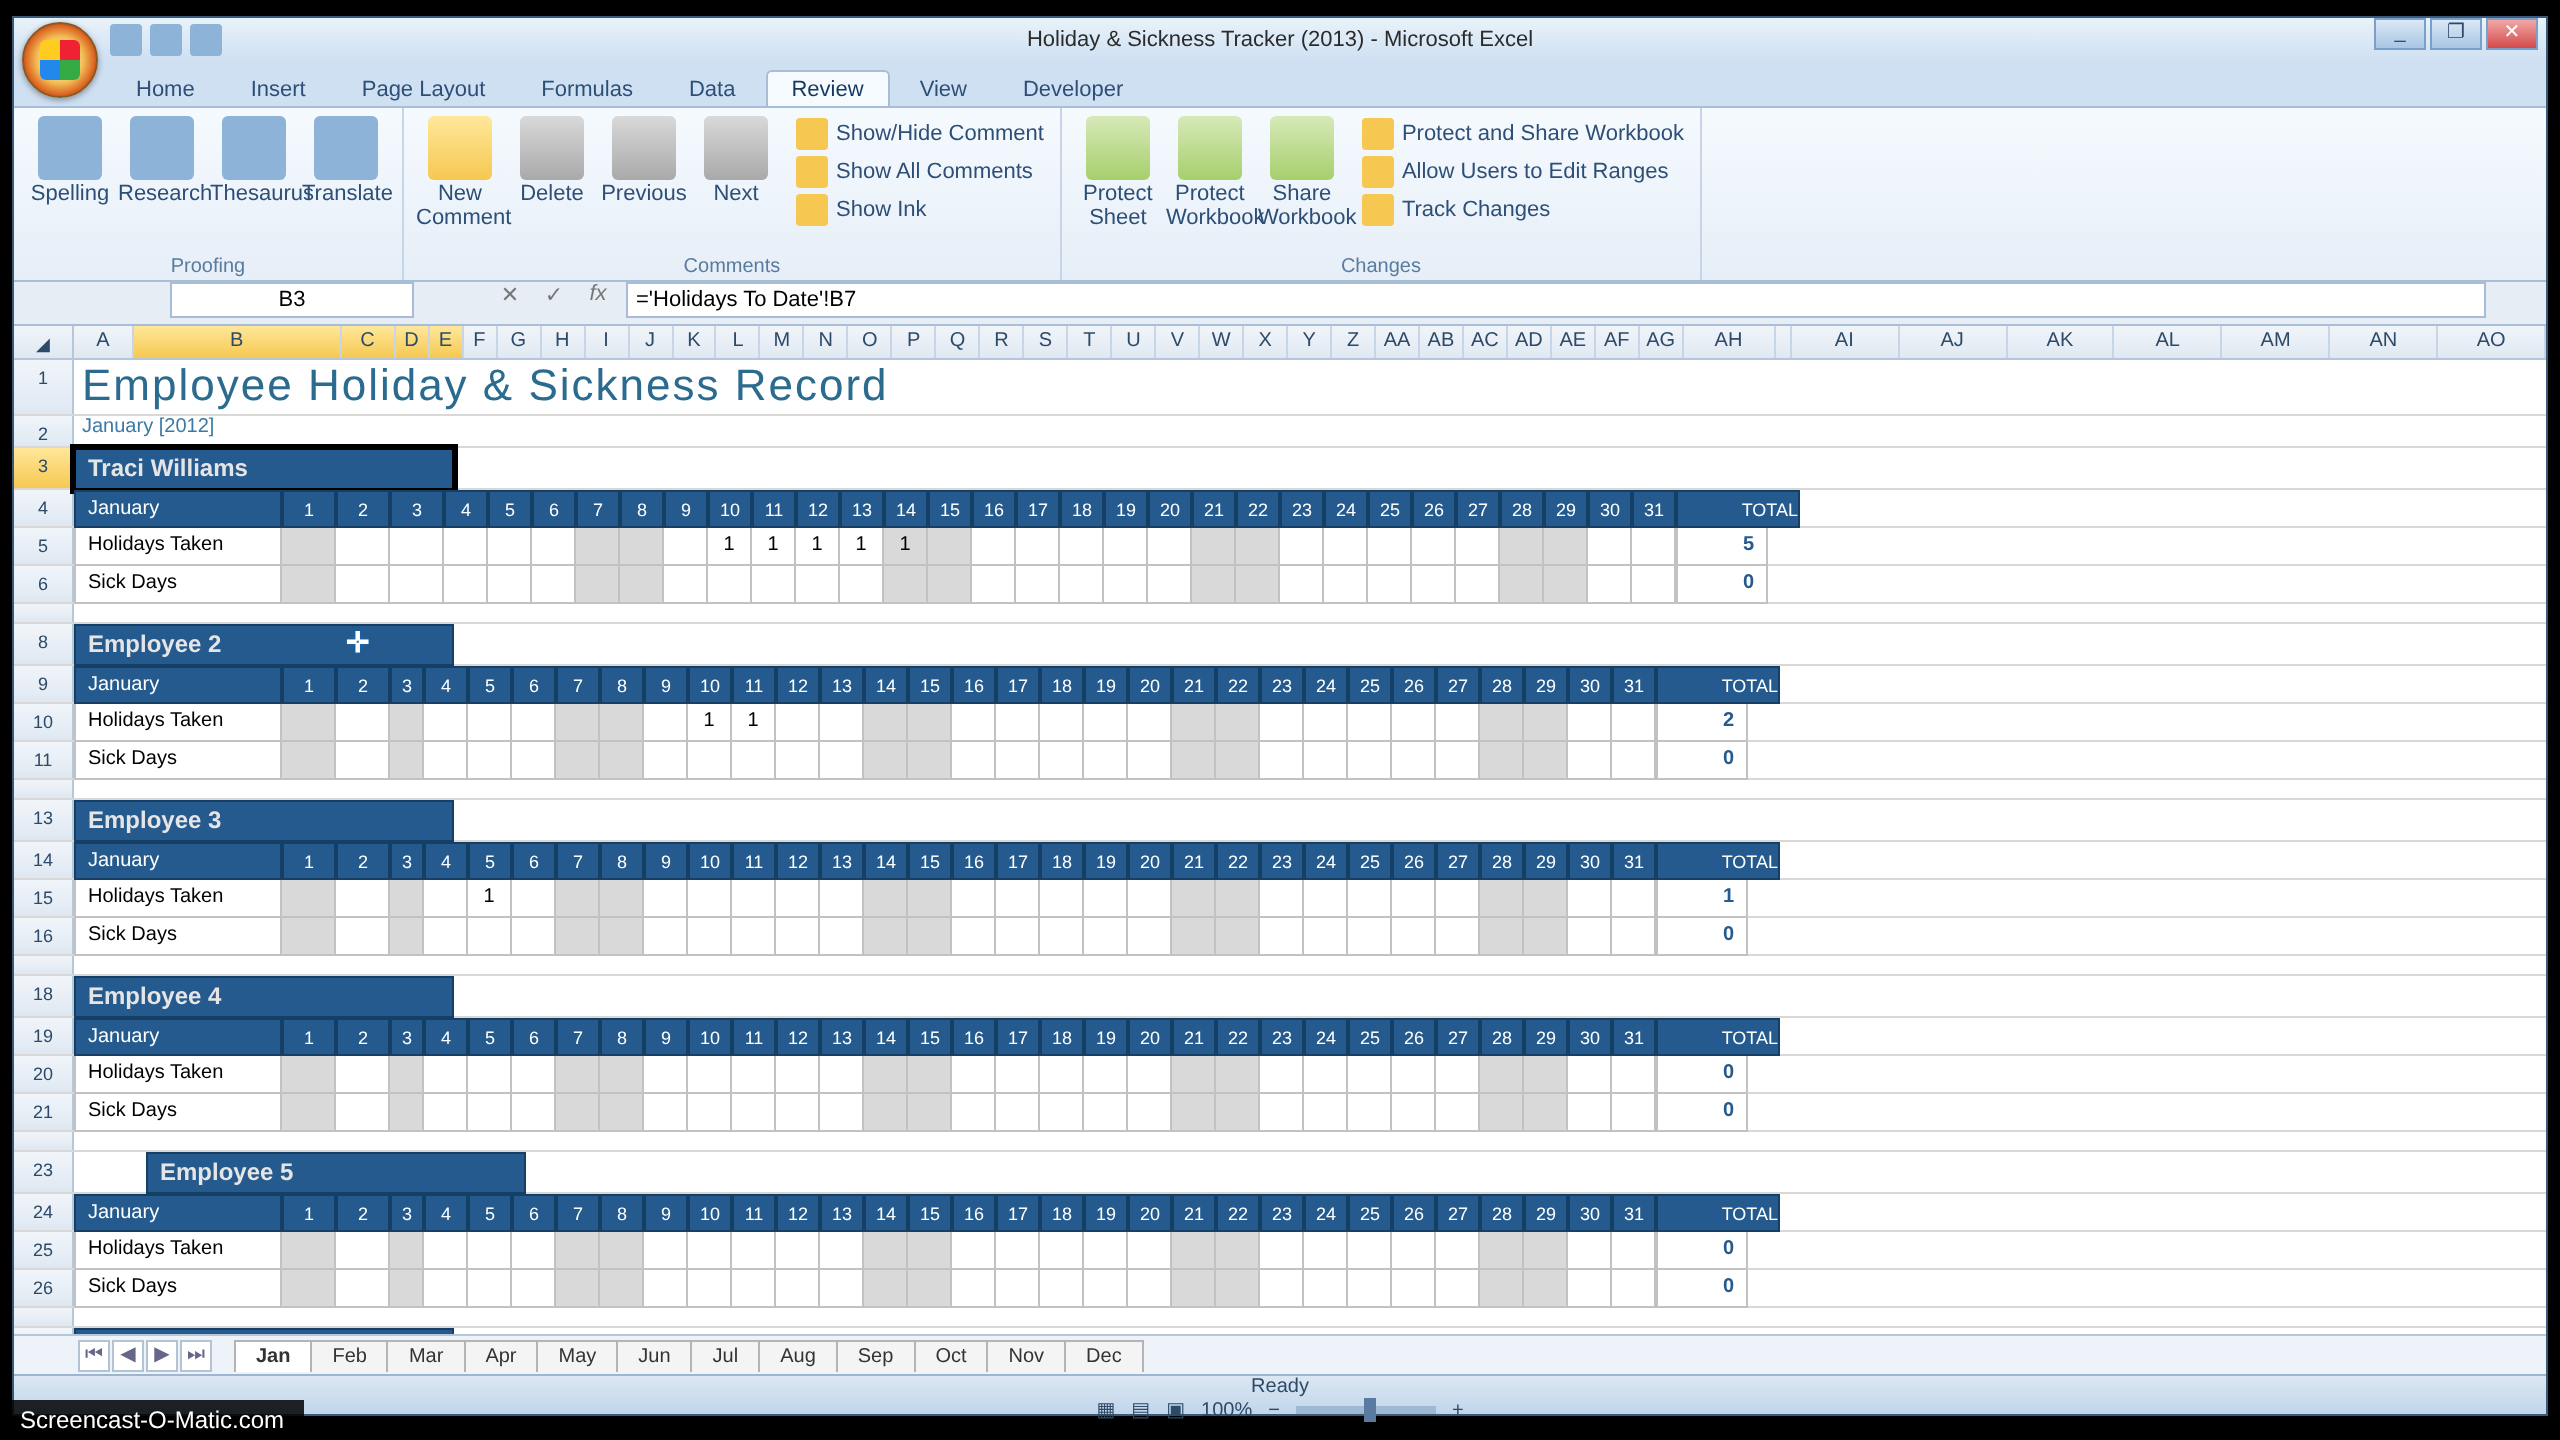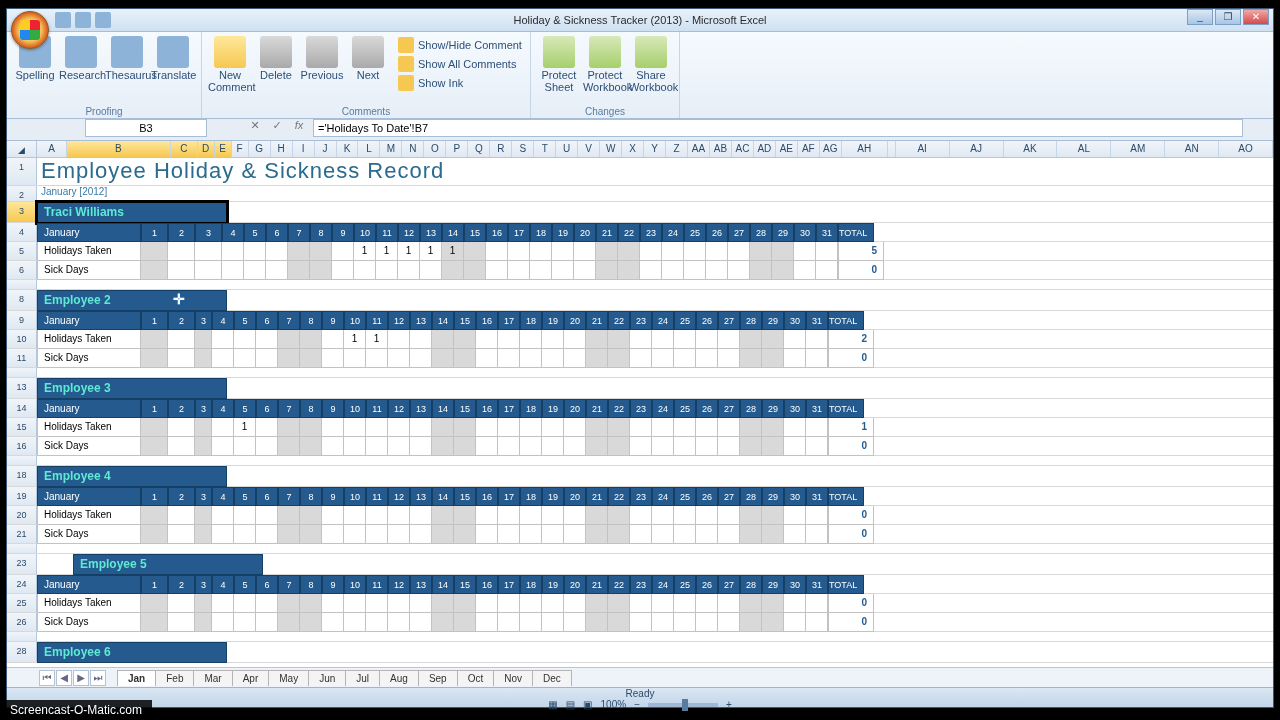--- a/index.html
+++ b/index.html
@@ -43,27 +43,27 @@
 .ch.sel { background:linear-gradient(#ffe79b,#f6c851); }
 
 .sheet { flex:1; background:#fff; overflow:hidden; position:relative; }
 .rows { position:absolute; inset:0; }
 .r { display:flex; height:19px; border-bottom:1px solid #d8d8d8; }
 .rowhdr { width:30px; background:linear-gradient(#f1f5fa,#dfe8f2); border-right:1px solid #b7c7da; font-size:9px; text-align:center; line-height:18px; color:#2d4a68; flex-shrink:0;}
 .cellarea { flex:1; position:relative; }
 .title1 { font-size:22px; color:#2a6b8f; letter-spacing:1px; padding-left:4px; font-weight:400; font-family:Verdana,sans-serif;}
 .sub { font-size:10px; color:#3a7aa5; padding-left:4px;}
 
-.emp-head { background:#245a8d; color:#5eead4; font-weight:bold; font-size:12px; padding-left:6px; line-height:19px; border:1px solid #163f66; width:190px; position:relative;}
+.emp-head { background:#245a8d; color:#e5e5e5; font-weight:bold; font-size:12px; padding-left:6px; line-height:19px; border:1px solid #163f66; width:190px; position:relative;}
 .emp-head.sel { outline:3px solid #000; outline-offset:-1px; width:190px; }
 .month-row { display:flex; height:19px; }
 .month-lbl { width:104px; background:#245a8d; color:#fff; font-size:10px; padding-left:6px; line-height:18px; border:1px solid #163f66;}
 .daycell { width:22px; background:#245a8d; color:#fff; font-size:9px; text-align:center; line-height:18px; border:1px solid #163f66;}
 .daycell:nth-child(n+3):nth-child(-n+4){width:22px;}
-.totcell { width:36px; background:#245a8d; color:#fff; font-size:9px; text-align:left; line-height:18px; border:1px solid #163f66;}
+.totcell { width:62px; background:#245a8d; color:#fff; font-size:9px; text-align:right; line-height:18px; border:1px solid #163f66;}
 .datarow { display:flex; height:19px; }
 .datalbl { width:104px; font-size:10px; padding-left:6px; line-height:18px; border:1px solid #c2c2c2; border-top:none;}
 .dcell { width:22px; font-size:10px; text-align:center; line-height:18px; border-right:1px solid #c2c2c2; border-bottom:1px solid #c2c2c2;}
 .dcell.g { background:#d9d9d9;}
 .dtotal { width:46px; font-size:10px; text-align:right; padding-right:6px; line-height:18px; border:1px solid #c2c2c2; border-top:none; color:#245a8d; font-weight:bold;}
 
 .sheettabs { height:20px; background:#eef3f9; border-top:1px solid #b7c7da; display:flex; align-items:center; font-size:10px; padding-left:32px; gap:0;}
 .sheettabs .nav{width:16px;height:16px;border:1px solid #b4c3d4;background:#fff;margin-right:1px;text-align:center;line-height:13px;color:#668;}
 .stab { padding:2px 10px; background:#f4f4f4; border:1px solid #b4b4b4; border-bottom:none; margin-right:-1px; color:#333;}
 .stab.active { background:#fff; font-weight:bold; }
@@ -86,20 +86,30 @@
       <span></span>
     </div>
     <div class="title-text">Holiday &amp; Sickness Tracker (2013) - Microsoft Excel</div>
     <div class="winbtns">
       <div>_</div>
       <div>❐</div>
       <div>✕</div>
     </div>
   </div>
 
+  <div class="tabs" id="tabs">
+      <div class="tab">Home</div>
+      <div class="tab">Insert</div>
+      <div class="tab">Page Layout</div>
+      <div class="tab">Formulas</div>
+      <div class="tab">Data</div>
+      <div class="tab active">Review</div>
+      <div class="tab">View</div>
+      <div class="tab">Developer</div>
+    </div>
 
   <div class="ribbon">
     <div class="group">
       <div class="big-btns" id="g-proof">
           <div class="big ">
             <div class="ico"></div>
             <div>Spelling</div>
           </div>
           <div class="big ">
             <div class="ico"></div>
@@ -160,20 +170,34 @@
               <div class="ico"></div>
               <div>Protect<br>Sheet</div>
             </div>
             <div class="big g">
               <div class="ico"></div>
               <div>Protect<br>Workbook</div>
             </div>
             <div class="big g">
               <div class="ico"></div>
               <div>Share<br>Workbook</div>
+            </div>
+          </div>
+        <div class="small-btns" id="g-chg-sm">
+            <div>
+              <span class="ic"></span>
+              <span>Protect and Share Workbook</span>
+            </div>
+            <div>
+              <span class="ic"></span>
+              <span>Allow Users to Edit Ranges</span>
+            </div>
+            <div>
+              <span class="ic"></span>
+              <span>Track Changes</span>
             </div>
           </div>
       </div>
       <div class="group-label">Changes</div>
     </div>
   </div>
 
   <div class="fbar">
     <div class="namebox">B3</div>
     <div class="fbar-ico">✕</div>

